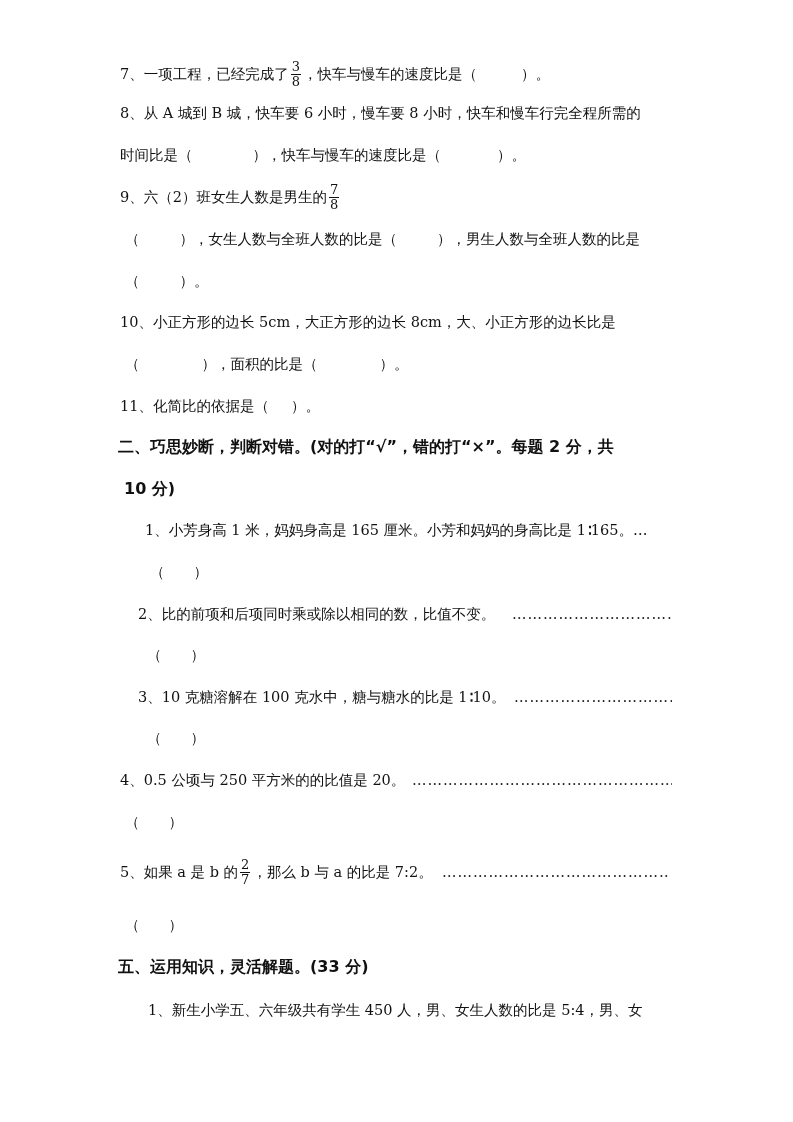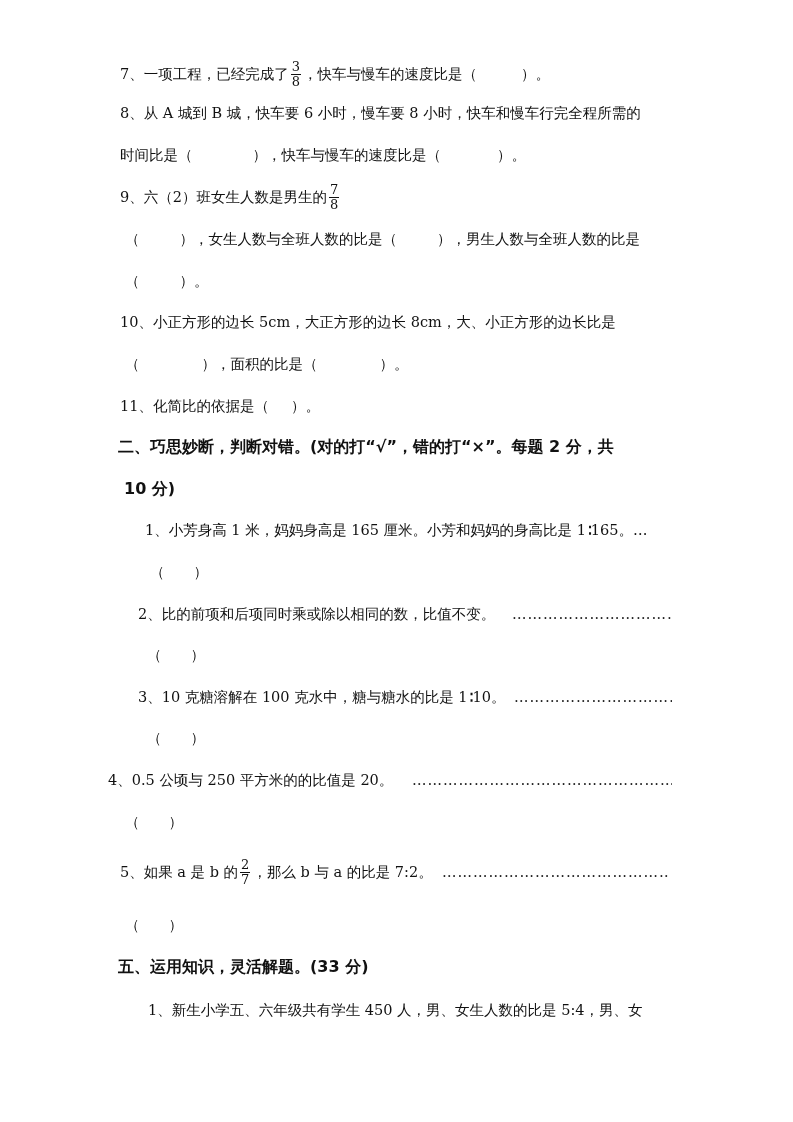--- a/index.html
+++ b/index.html
@@ -51,21 +51,21 @@
 <div class="line" style="top:562px;left:150px;">（　　）</div>
 
 <div class="line" style="top:604px;left:138px;">2、比的前项和后项同时乘或除以相同的数，比值不变。</div>
 <div class="dots line" style="top:604px;left:512px;width:160px;">……………………………………………………………………</div>
 <div class="line" style="top:645px;left:147px;">（　　）</div>
 
 <div class="line" style="top:687px;left:138px;">3、10 克糖溶解在 100 克水中，糖与糖水的比是 1∶10。</div>
 <div class="dots line" style="top:687px;left:514px;width:158px;">……………………………………………………………………</div>
 <div class="line" style="top:728px;left:147px;">（　　）</div>
 
-<div class="line" style="top:770px;left:108px;text-align:center;">4、0.5 公顷与 250 平方米的的比值是 20。</div>
+<div class="line" style="top:770px;left:120px;text-align:center;">4、0.5 公顷与 250 平方米的的比值是 20。</div>
 <div class="dots line" style="top:770px;left:412px;width:260px;">……………………………………………………………………</div>
 <div class="line" style="top:812px;left:125px;">（　　）</div>
 
 <div class="line" style="top:858px;left:120px;">
   <span>5、如果 a 是 b 的</span><span class="frac"><span class="num">2</span><span class="den">7</span></span><span>，那么 b 与 a 的比是 7:2。</span>
 </div>
 <div class="dots line" style="top:862px;left:442px;width:226px;">……………………………………………………………………</div>
 <div class="line" style="top:915px;left:125px;">（　　）</div>
 
 <div class="line h" style="top:955px;left:118px;">五、运用知识，灵活解题。(33 分)</div>

